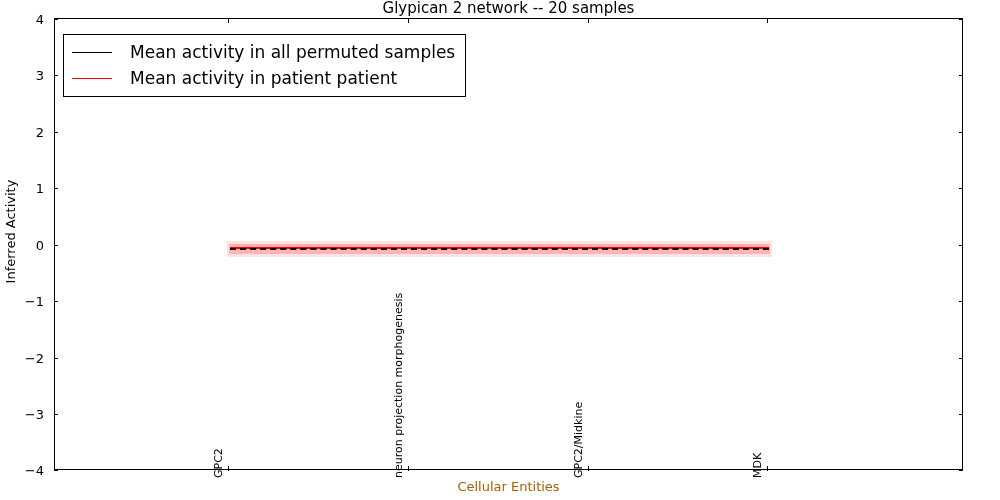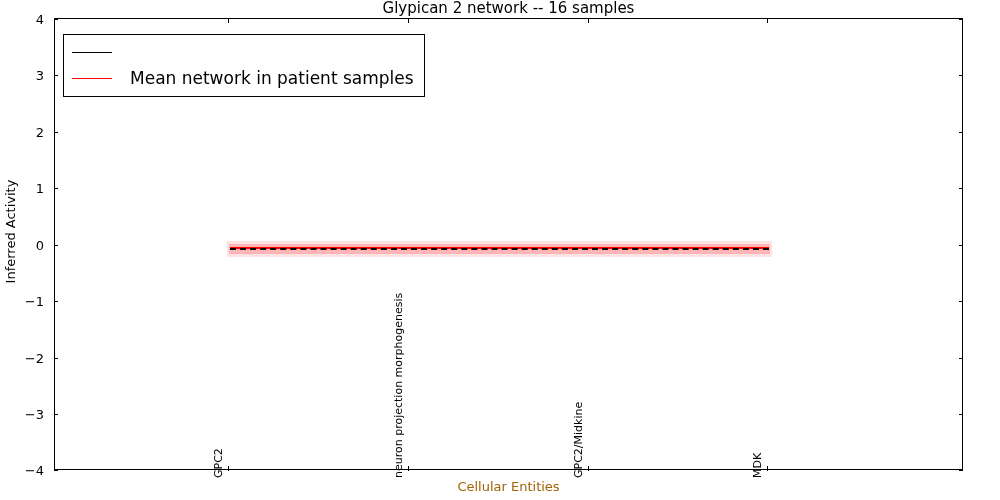--- a/index.html
+++ b/index.html
@@ -165,42 +165,43 @@
     font-size: 17px;
     color: #000000;
     white-space: nowrap;
   }
 </style>
 </head>
 <body>
 
 <div id="figure">
 
-  <div id="chart-title">Glypican 2 network -- 16 samples</div>
+  <div id="chart-title">Glypican 2 network -- 20 samples</div>
 
   <div id="plot-frame">
 
     <div id="plot-inner">
 
       <div class="band band-outer" style="left:172px; top:222px; width:545px; height:16px;"></div>
 
       <div class="band" style="left:174px; top:225px; width:541px; height:10px;"></div>
 
       <div class="red-line" style="left:175px; top:228px; width:539px;"></div>
 
       <div class="black-dashed" style="left:175px; top:229px; width:539px;"></div>
     </div>
 
     <div id="legend">
       <div class="legend-row">
         <span class="legend-swatch" style="border-top-color:#000000;"></span>
+        <span class="legend-label">Mean activity in all permuted samples</span>
       </div>
       <div class="legend-row">
         <span class="legend-swatch" style="border-top-color:#ff0000;"></span>
-        <span class="legend-label">Mean network in patient samples</span>
+        <span class="legend-label">Mean activity in patient patient</span>
       </div>
     </div>
   </div>
 
   <div>
     <div class="ytick-row" style="top:19px;">
       <div class="ytick-mark"></div>
       <div class="ytick-mark right"></div>
       <div class="ytick-label">4</div>
     </div>

